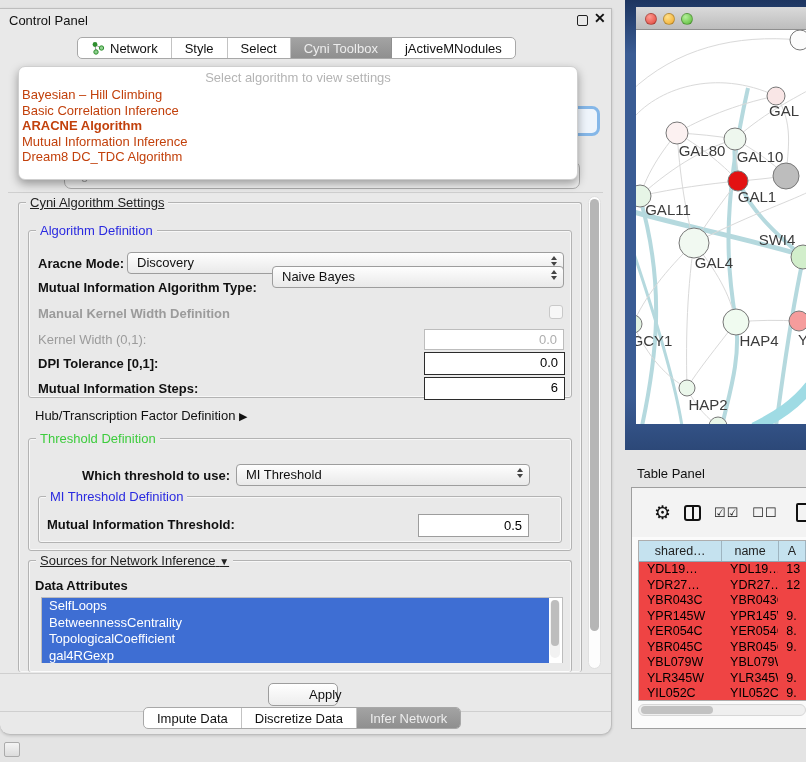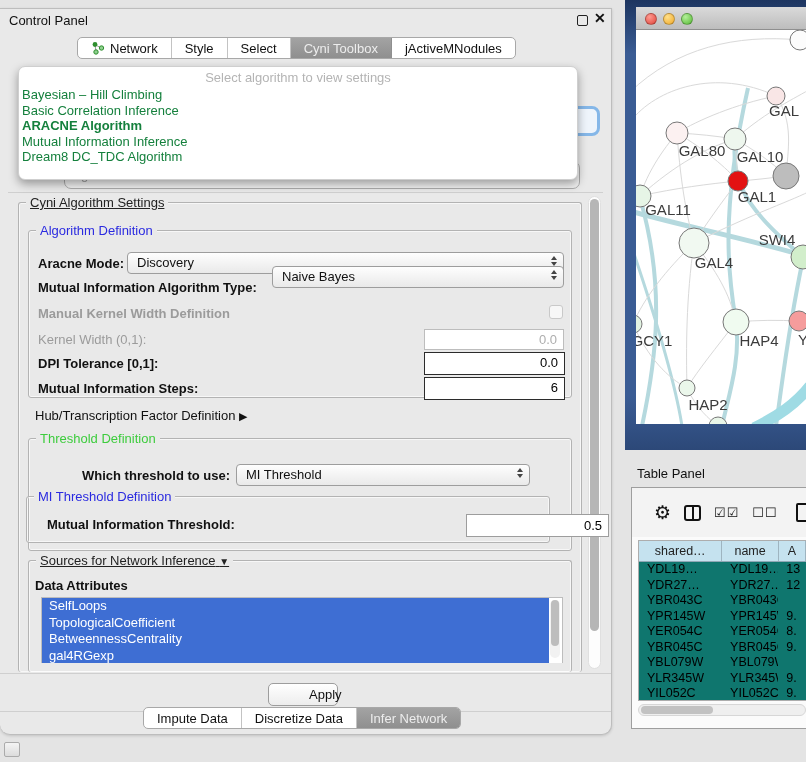--- a/index.html
+++ b/index.html
@@ -22,21 +22,21 @@
   .seg .tab { display:flex; align-items:center; gap:5px; padding:0 13px; font-size:13px;
               color:#111; border-right:1px solid #c3c3c3; white-space:nowrap; }
   .seg .tab:last-child { border-right:none; }
   .seg .tab.sel { background:linear-gradient(#a3a3a3,#8f8f8f); color:#ededed; border-right-color:#8f8f8f; }
 
   
   .popup { position:absolute; left:18px; top:57px; width:560px; height:114px; background:#fff;
            border:1px solid #cfcfcf; border-radius:7px; box-shadow:0 4px 10px rgba(0,0,0,.35);
            z-index:10; padding-top:3px; }
   .popup-head { text-align:center; color:#b4b4b4; font-size:13px; height:17px; }
-  .popup-item { font-size:13px; color:#15803d; padding-left:3px; height:15.5px; line-height:15.5px; }
+  .popup-item { font-size:13px; color:#c2410c; padding-left:3px; height:15.5px; line-height:15.5px; }
   .popup-item.bold { font-weight:bold; }
 
   
   .hidden-combo-focus { position:absolute; left:440px; top:97px; width:160px; height:30px; z-index:2;
            border:3px solid #85b7e8; border-radius:8px; background:#eef4fb; }
   .hidden-combo { position:absolute; left:64px; top:152px; width:516px; height:28px; z-index:2;
            background:#f1f1f1; border:1px solid #ababab; border-radius:7px;
            color:#9a9a9a; font-size:13px; line-height:26px; padding-left:16px; }
 
   
@@ -106,21 +106,21 @@
   .tp-title { position:absolute; left:637px; top:466px; font-size:13px; color:#111; }
   .twin { position:absolute; left:631px; top:487px; width:175px; height:242px;
           background:#fbfbfb; border:1px solid #9e9e9e; border-right:none; }
   .t-toolbar { position:absolute; left:0; top:0; right:0; height:49px; background:#f3f3f3;
                display:flex; align-items:center; gap:13px; padding-left:22px; color:#111; }
   .gear { font-size:19px; line-height:19px; }
   .colicon { width:17px; height:16px; border:2px solid #111; border-radius:3px; position:relative; }
   .colicon:before { content:""; position:absolute; left:5.5px; top:0; bottom:0; width:2px; background:#111; }
   .checks { font-size:13px; letter-spacing:1px; }
   .docicon { position:absolute; right:-6px; top:15px; width:16px; height:19px; border:2px solid #111; border-radius:2px; background:#f3f3f3; }
-  .ttable { position:absolute; left:6px; top:52px; right:0; height:161px; overflow:hidden; background:#0f766e; border:1px solid #adadad; border-right:none; }
+  .ttable { position:absolute; left:6px; top:52px; right:0; height:161px; overflow:hidden; background:#ef4444; border:1px solid #adadad; border-right:none; }
   .thead { display:flex; background:#c5e2ef; border-bottom:1px solid #8fa8b5; height:21px; }
   .thead .th { font-size:12.5px; color:#222; text-align:center; line-height:20px;
                border-right:1px solid #9eb4c0; overflow:hidden; white-space:nowrap; }
   .trow { display:flex; height:15.5px; }
   .trow .td { font-size:12.5px; color:#000; line-height:15.5px; padding-left:8px;
               overflow:hidden; white-space:nowrap; }
   .hscroll { position:absolute; left:6px; right:0; top:216px; height:12px; background:#efefef;
              border:1px solid #d7d7d7; border-radius:6px; }
   .hscroll .thumb { position:absolute; left:2px; top:1px; width:72px; height:8px; background:#c2c2c2; border-radius:4px; }
 
@@ -219,38 +219,38 @@
         <div class="legend green">Threshold Definition</div>
       </div>
       <div class="lbl" style="left:74px; top:275px;">Which threshold to use:</div>
       <div class="combo" style="left:228px; top:271px; width:294px;">
         <span>MI Threshold</span>
         <span class="spin">
             <i class="u"></i>
             <i class="d"></i>
           </span>
       </div>
-      <div class="groupbox" style="left:18px; top:303px; width:524px; height:47px;padding-left:44px;">
+      <div class="groupbox" style="left:30px; top:303px; width:524px; height:47px;padding-left:44px;">
         <div class="legend blue">MI Threshold Definition</div>
       </div>
       <div class="lbl" style="left:39px; top:324px;">Mutual Information Threshold:</div>
-      <div class="field norm" style="left:410px; top:321px; width:143px; height:23px; line-height:21px;margin-left:48px;">0.5</div>
+      <div class="field norm" style="left:410px; top:321px; width:111px; height:23px; line-height:21px;">0.5</div>
 
       <div class="groupbox" style="left:20px; top:367px; width:544px; height:112px; border-bottom:none;">
         <div class="legend plain">
           <span>Sources for Network Inference</span>
           <span style="font-size:10px;"> ▼</span>
         </div>
       </div>
       <div class="lbl" style="left:27px; top:385px;">Data Attributes</div>
       <div class="attr-list" style="left:33px; top:404px; width:522px; height:66px; border-bottom:none;">
         <div id="attrItems">
             <div class="attr-item">SelfLoops</div>
+            <div class="attr-item">BetweennessCentrality</div>
             <div class="attr-item">TopologicalCoefficient</div>
-            <div class="attr-item">BetweennessCentrality</div>
             <div class="attr-item">gal4RGexp</div>
           </div>
         <div class="attr-scroll">
             <div class="thumb"></div>
           </div>
       </div>
     </div>
 
     <div class="divider-h" style="top:664px;"></div>
     <div class="apply-btn">Apply</div>

